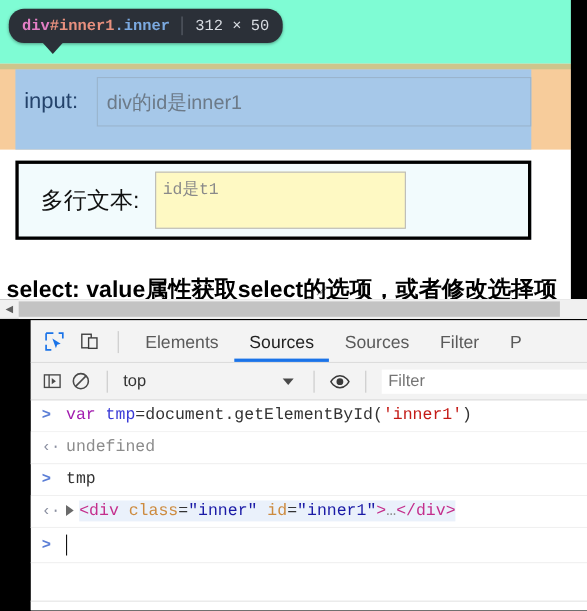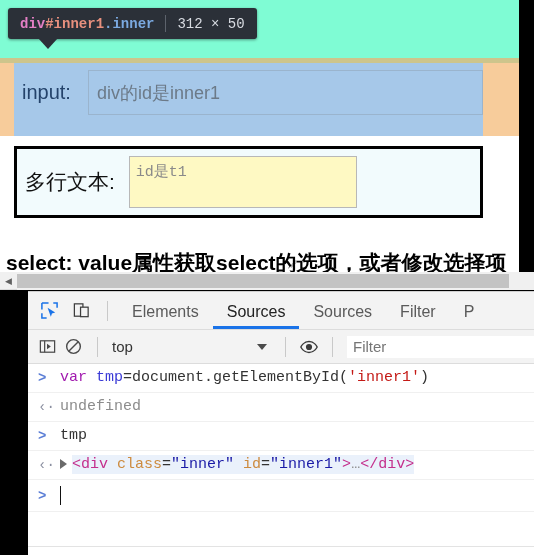--- a/index.html
+++ b/index.html
@@ -89,21 +89,21 @@
 
   
   .row-textarea {
     position: absolute;
     left: 14px; top: 146px;
     width: 469px; height: 72px;
     border: 3px solid #000;
     background: #f2fbfd;
     display: flex;
     align-items: center;
-    padding-left: 8px;
+    padding-left: 20px;
   }
   .label-ta {
     font-size: 21px;
     color: #111;
     margin-right: 14px;
     white-space: nowrap;
     font-family: "Liberation Sans", sans-serif;
   }
   .ta {
     width: 228px;
@@ -144,21 +144,21 @@
     overflow: hidden;
     font-family: "Liberation Sans", sans-serif;
   }
 
   
   .tooltip {
     position: absolute;
     left: 8px; top: 8px;
     height: 31px;
     background: #2b3038;
-    border-radius: 3px;
+    border-radius: 14px;
     display: flex;
     align-items: center;
     padding: 0 12px;
     font-family: "Liberation Mono", monospace;
     font-size: 14px;
     white-space: nowrap;
     box-shadow: 0 1px 3px rgba(0,0,0,.4);
   }
   .tt-tag  { color: #e37fc5; font-weight: bold; }
   .tt-id   { color: #e8907e; font-weight: bold; }

